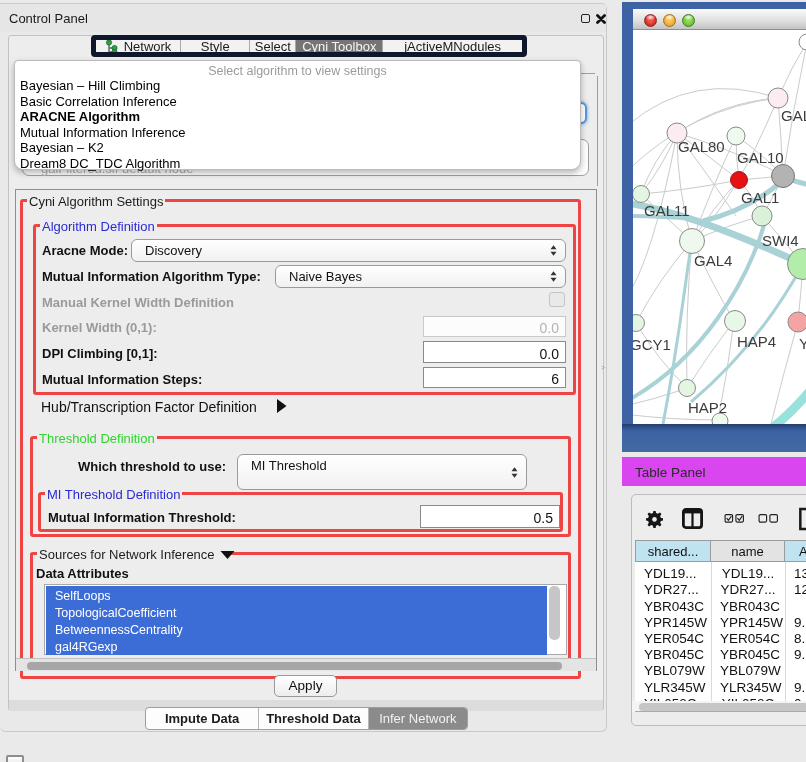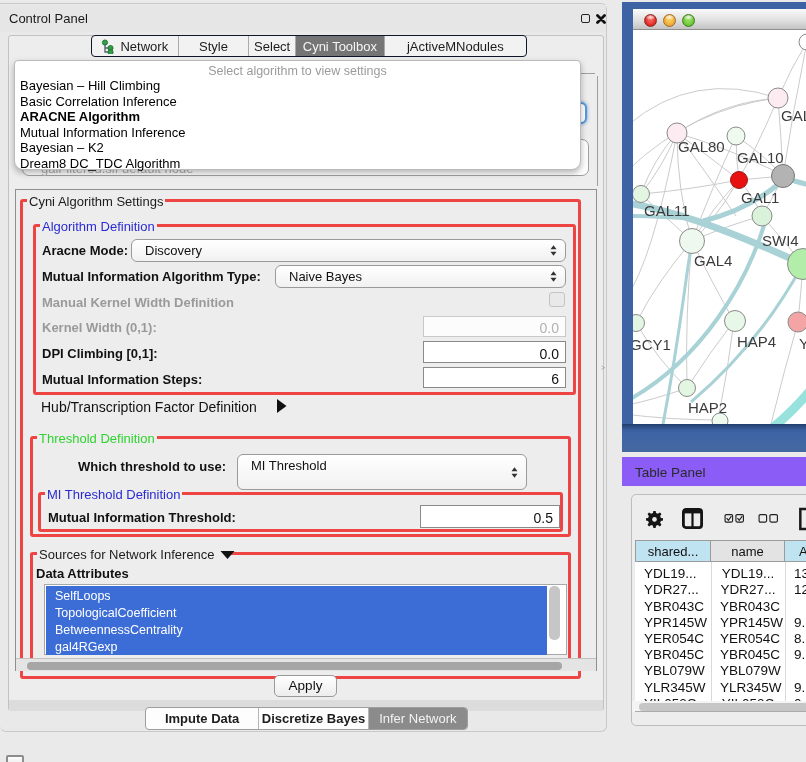--- a/index.html
+++ b/index.html
@@ -11,21 +11,21 @@
 
 #cpwin { left:0; top:3px; width:607px; height:729px; background:#e9e9e9;
   border:1px solid #c9c9c9; border-left:none; border-radius:0 6px 6px 6px; }
 #cptitle { left:0; top:5px; width:606px; height:27px; background:#e6e6e6; }
 #cptitle .t { position:absolute; left:9px; top:6px; font-size:13px; color:#1a1a1a; }
 #floatic { left:581px; top:14px; width:9px; height:9px; border:1.4px solid #222; border-radius:2px; }
 #closeic { left:596px; top:14px; }
 
 
 #tabstrip { left:91px; top:35px; width:436px; height:22px; background:#f2f2f2;
-  border:1px solid #0f172a; border-radius:4px; overflow:hidden; display:flex; }
+  border:5px solid #0f172a; border-radius:4px; overflow:hidden; display:flex; }
 .tab { height:100%; display:flex; align-items:center; justify-content:center;
   font-size:13px; color:#1c1c1c; border-right:1px solid #aaa; }
 .tab:last-child { border-right:none; }
 .tab.sel { background:#757575; color:#f5f5f5; }
 
 
 #innerpanel { left:8px; top:35px; width:596px; height:676px; background:#ededed;
   border:1px solid #c2c2c2; border-radius:3px; }
 #innerbottom { left:9px; top:700px; width:594px; height:11px; background:#dcdcdc; }
 
@@ -87,21 +87,21 @@
   background:linear-gradient(#fafafa,#dedede 60%,#c3c3c3); border-bottom:1px solid #8f8f8f; }
 .tl { position:absolute; top:4.5px; width:13px; height:13px; border-radius:50%; }
 #tlr { left:10.5px; background:radial-gradient(ellipse 62% 38% at 50% 20%, rgba(255,255,255,0.9), rgba(255,255,255,0) 75%), radial-gradient(circle at 50% 45%, #f0564e 25%, #d92420 70%, #c01f1c); border:1px solid #8e2622; }
 #tly { left:29.5px; background:radial-gradient(ellipse 62% 38% at 50% 20%, rgba(255,255,255,0.9), rgba(255,255,255,0) 75%), radial-gradient(circle at 50% 45%, #f7c64f 25%, #eda23b 70%, #d8922e); border:1px solid #9c6f1e; }
 #tlg { left:48.5px; background:radial-gradient(ellipse 62% 38% at 50% 20%, rgba(255,255,255,0.9), rgba(255,255,255,0) 75%), radial-gradient(circle at 50% 45%, #8fd957 25%, #65c231 70%, #53a427); border:1px solid #3f7c1c; }
 #netcontent { left:11px; top:28px; width:173px; height:394px; background:#fff; overflow:hidden; }
 #netbottom { left:0px; top:422px; width:184px; height:28px;
   background:linear-gradient(#223e6d 0px,#3a5f9f 6px,#3e64a6 35%,#44699f 100%); }
 
 
-#tpband { left:622px; top:457px; width:184px; height:29px; background:#8b5cf6; }
+#tpband { left:622px; top:457px; width:184px; height:29px; background:#d946ef; }
 #tpband .t { position:absolute; left:13px; top:8px; font-size:13.5px; color:#2a2a2a; }
 #tablebox { left:631px; top:494px; width:184px; height:232px; background:#ededed;
   border:1px solid #bdbdbd; border-radius:5px 0 0 5px; overflow:hidden; }
 .hcell { position:absolute; top:45px; height:22px; border-right:1px solid #9b9b9b;
   border-top:1px solid #9b9b9b; border-bottom:1px solid #9b9b9b;
   font-size:13px; color:#111; text-align:center; padding-top:3px; }
 .trow { position:absolute; font-size:13.5px; color:#111; white-space:nowrap; }
 #tbl-hthumb { left:7px; top:208px; width:177px; height:8px; background:#c6c6c6; border-radius:4px; }
 </style>
 </head>
@@ -211,21 +211,21 @@
     <div class="lrow" style="top:52.6px;">gal4RGexp</div>
   </div>
   <div id="listthumb" class="abs"></div>
   <div id="htrack" class="abs"></div>
   <div id="hthumb" class="abs"></div>
 
   <div id="applybtn" class="abs">Apply</div>
 
   <div id="btabs" class="abs">
     <div class="btab" style="width:114px;">Impute Data</div>
-    <div class="btab" style="width:110px;">Discretize Bayes</div>
+    <div class="btab" style="width:110px;">Threshold Data</div>
     <div class="btab sel" style="width:99px;">Infer Network</div>
   </div>
 
   <div id="popup" class="abs">
     <div class="ph">Select algorithm to view settings</div>
     <div class="it">Bayesian – Hill Climbing</div>
     <div class="it">Basic Correlation Inference</div>
     <div class="it" style="font-weight:bold;">ARACNE Algorithm</div>
     <div class="it">Mutual Information Inference</div>
     <div class="it">Bayesian – K2</div>

